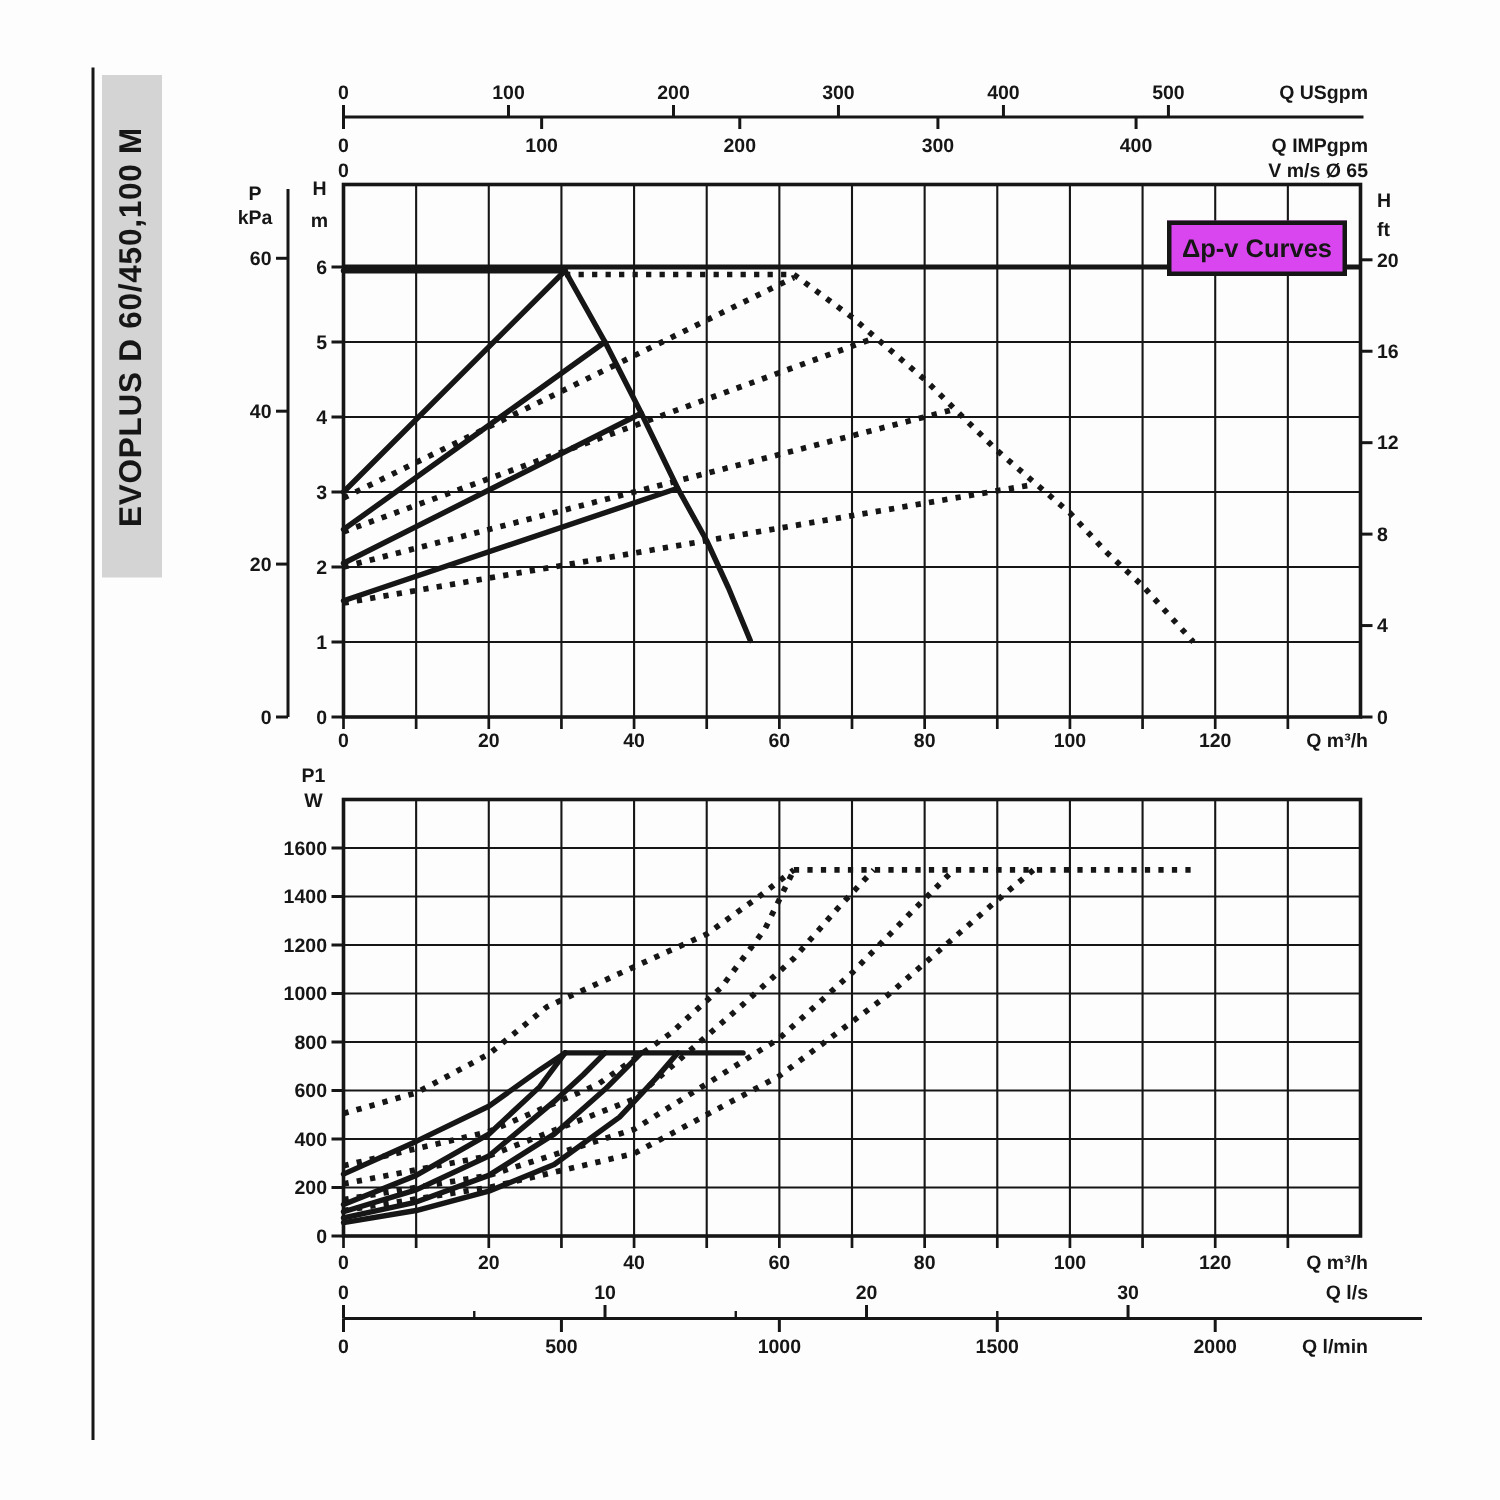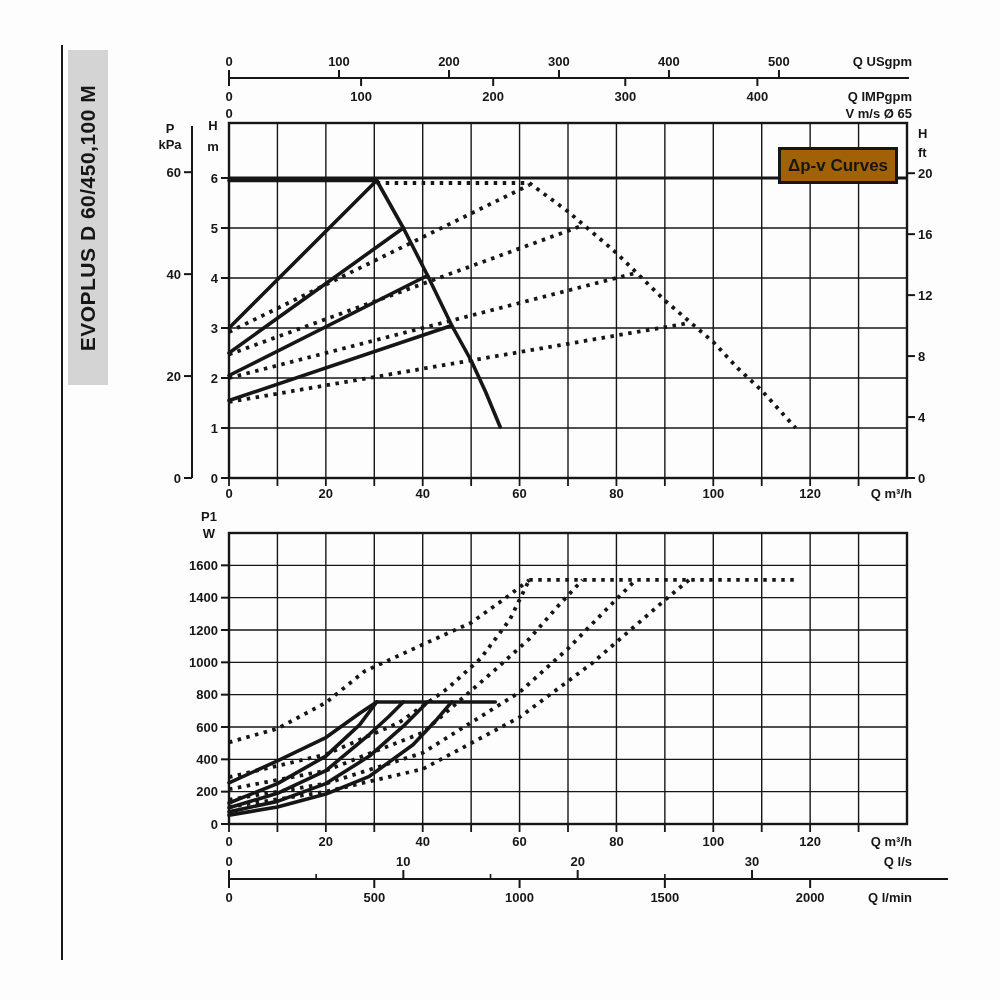--- a/index.html
+++ b/index.html
@@ -2,21 +2,21 @@
 <html><head>
 <meta charset="utf-8">
 <style>
   html,body{margin:0;padding:0;background:#fdfdfd;}
   .page{position:relative;width:1000px;height:1000px;background:#fdfdfd;overflow:hidden;
         font-family:"Liberation Sans",sans-serif;}
   .vline{position:absolute;left:61px;top:45px;width:2px;height:915px;background:#161616;}
   .sidebar{position:absolute;left:68px;top:50px;width:40px;height:335px;background:#d4d4d4;}
   .sidebar span{position:absolute;left:50%;top:50%;transform:translate(-50%,-50%) rotate(-90deg);
         white-space:nowrap;font-weight:700;font-size:21px;letter-spacing:0.5px;color:#161616;}
-  .legend{position:absolute;left:778px;top:147px;width:114px;height:31px;background:#a16207;
+  .legend{position:absolute;left:778px;top:147px;width:114px;height:31px;background:#d946ef;
         border:3px solid #161616;display:flex;align-items:center;justify-content:center;
         font-weight:700;font-size:17px;color:#161616;}
   svg{position:absolute;left:0;top:0;}
   .axlabel{font:700 13px "Liberation Sans",sans-serif;fill:#161616;}
 </style>
 </head>
 <body>
 
 <div class="page">
   <div class="vline"></div>

